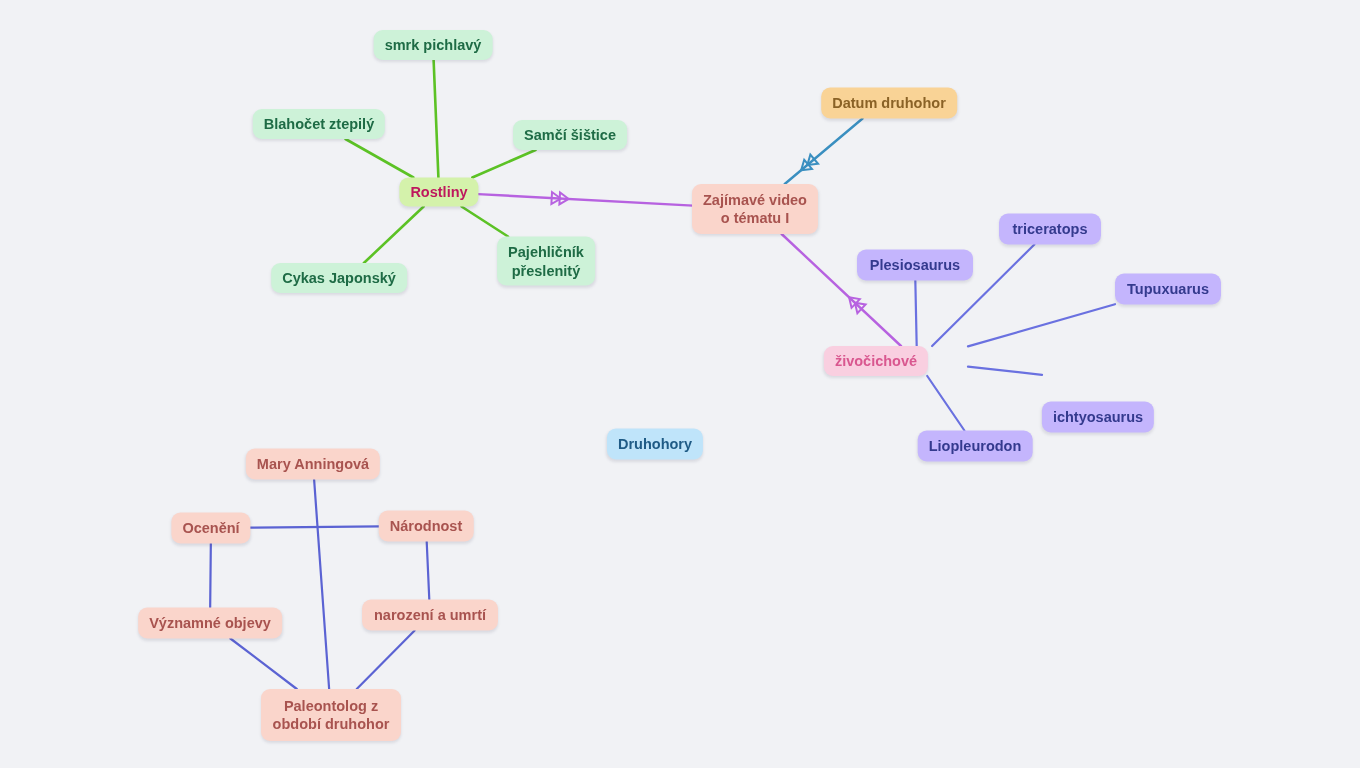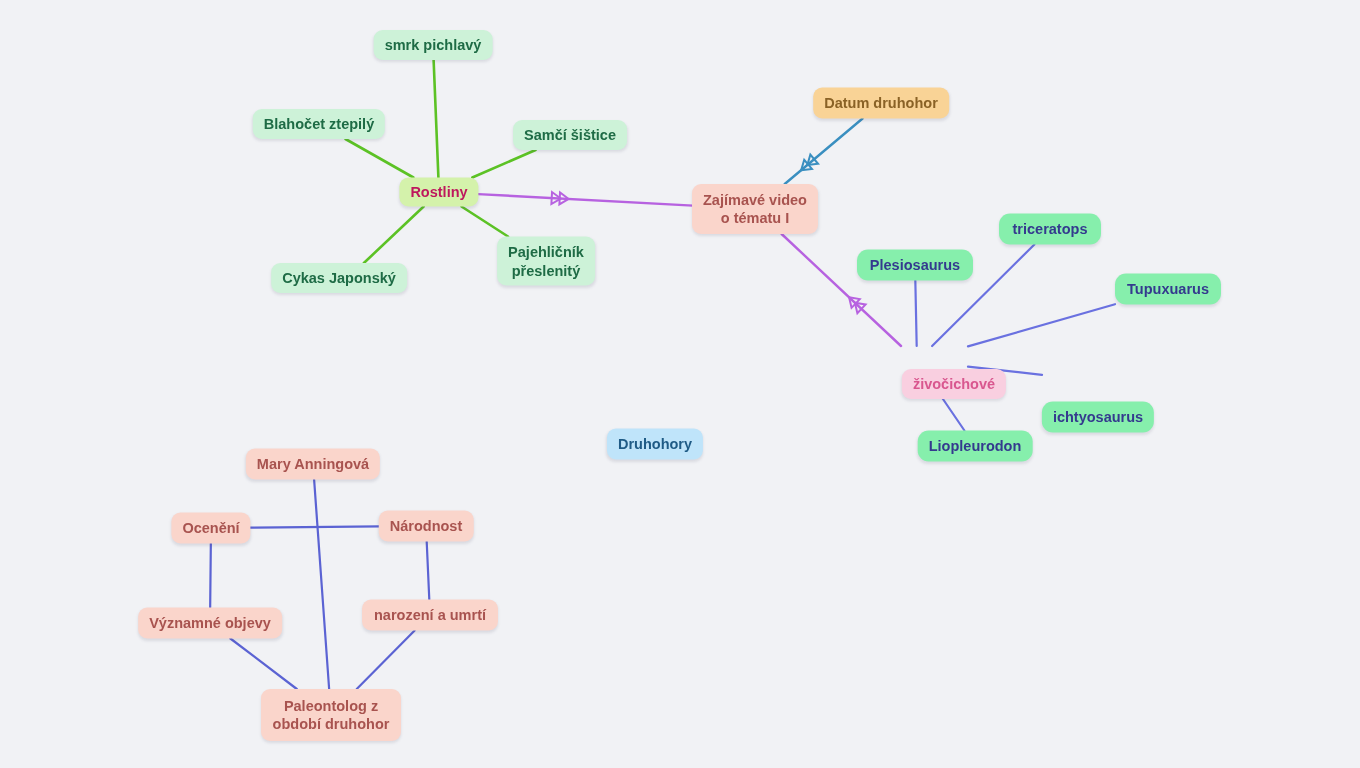--- a/index.html
+++ b/index.html
@@ -42,22 +42,22 @@
     padding: 5px 11px;
     white-space: pre-line;
     box-shadow: 0 2px 3px rgba(60,60,90,0.13);
     transform: translate(-50%, -50%);
     cursor: default;
   }
   .n-green-leaf { background: #cdf2d8; color: #1e6b45; }
   .n-green-root { background: #d4f2ab; color: #be185d; }
   .n-salmon     { background: #fad5cb; color: #a8534f; text-align: center; }
   .n-pink       { background: #f9cfe0; color: #d9578f; }
-  .n-orange     { background: #f9d396; color: #8a6226; }
-  .n-lavender   { background: #86efac; color: #343a8e; border-radius: 11px; }
+  .n-orange     { background: #f9d396; color: #8a6226; margin-left: 8px; }
+  .n-lavender   { background: #c4b5fd; color: #343a8e; }
   .n-blue       { background: #bfe4fa; color: #1f5b86; }
 </style>
 </head>
 <body>
 
 <div id="canvas">
   <svg id="edge-layer" viewBox="0 0 1360 768" width="1360" height="768">
       <g>
         <line x1="438.40816326530614" y1="177.5" x2="433.61224489795916" y2="60" stroke="#5cc225" stroke-width="2.6" stroke-linecap="round"></line>
       </g>
@@ -129,21 +129,21 @@
       <div class="node n-green-root" style="left: 439px; top: 192px; min-width: 78px; min-height: 29px;">Rostliny</div>
       <div class="node n-green-leaf" style="left: 339px; top: 278px; min-width: 130px; min-height: 30px;">Cykas Japonský</div>
       <div class="node n-green-leaf" style="left: 546px; top: 261px; min-width: 96px; min-height: 49px;">Pajehličník
 přeslenitý</div>
       <div class="node n-orange" style="left: 881px; top: 103px; min-width: 134px; min-height: 31px;">Datum druhohor</div>
       <div class="node n-salmon" style="left: 755px; top: 209px; min-width: 124px; min-height: 50px;">Zajímavé video
 o tématu I</div>
       <div class="node n-lavender" style="left: 1050px; top: 229px; min-width: 102px; min-height: 31px;">triceratops</div>
       <div class="node n-lavender" style="left: 915px; top: 265px; min-width: 116px; min-height: 31px;">Plesiosaurus</div>
       <div class="node n-lavender" style="left: 1168px; top: 289px; min-width: 106px; min-height: 31px;">Tupuxuarus</div>
-      <div class="node n-pink" style="left: 954px; top: 361px; min-width: 102px; min-height: 30px; margin-top: 23px;">živočichové</div>
+      <div class="node n-pink" style="left: 876px; top: 361px; min-width: 102px; min-height: 30px;">živočichové</div>
       <div class="node n-lavender" style="left: 1098px; top: 381px; min-width: 112px; min-height: 31px; margin-top: 36px;">ichtyosaurus</div>
       <div class="node n-lavender" style="left: 975px; top: 446px; min-width: 114px; min-height: 31px;">Liopleurodon</div>
       <div class="node n-blue" style="left: 655px; top: 444px; min-width: 94px; min-height: 31px;">Druhohory</div>
       <div class="node n-salmon" style="left: 313px; top: 464px; min-width: 130px; min-height: 31px;">Mary Anningová</div>
       <div class="node n-salmon" style="left: 211px; top: 528px; min-width: 78px; min-height: 31px;">Ocenění</div>
       <div class="node n-salmon" style="left: 426px; top: 526px; min-width: 92px; min-height: 31px;">Národnost</div>
       <div class="node n-salmon" style="left: 210px; top: 623px; min-width: 140px; min-height: 31px;">Významné objevy</div>
       <div class="node n-salmon" style="left: 430px; top: 615px; min-width: 136px; min-height: 31px;">narození a umrtí</div>
       <div class="node n-salmon" style="left: 331px; top: 715px; min-width: 140px; min-height: 52px;">Paleontolog z
 období druhohor</div>

